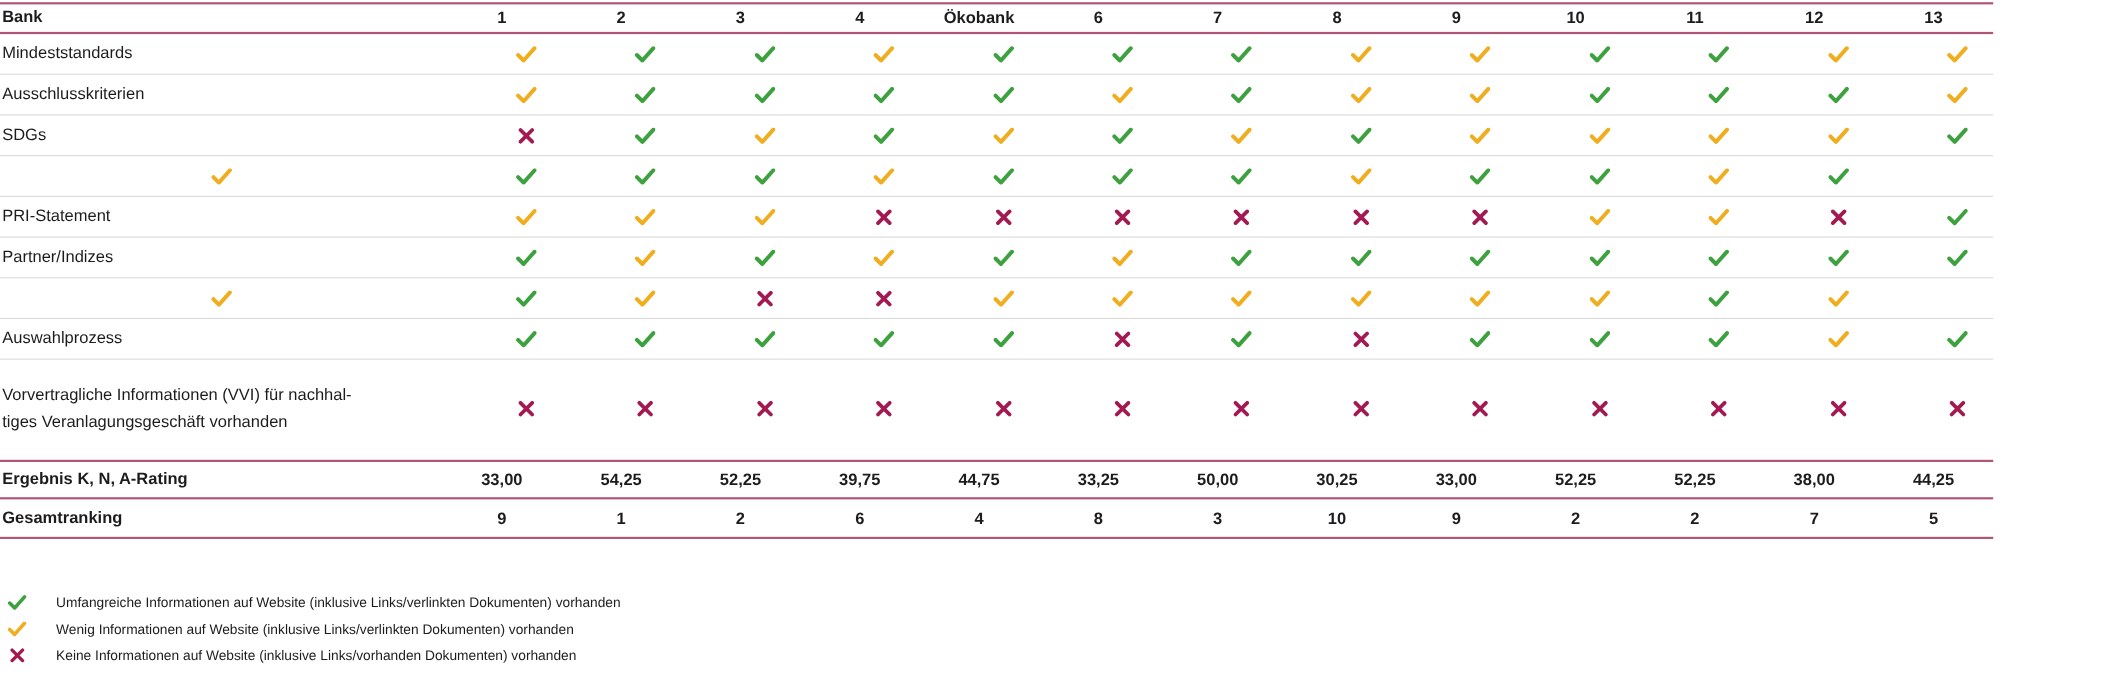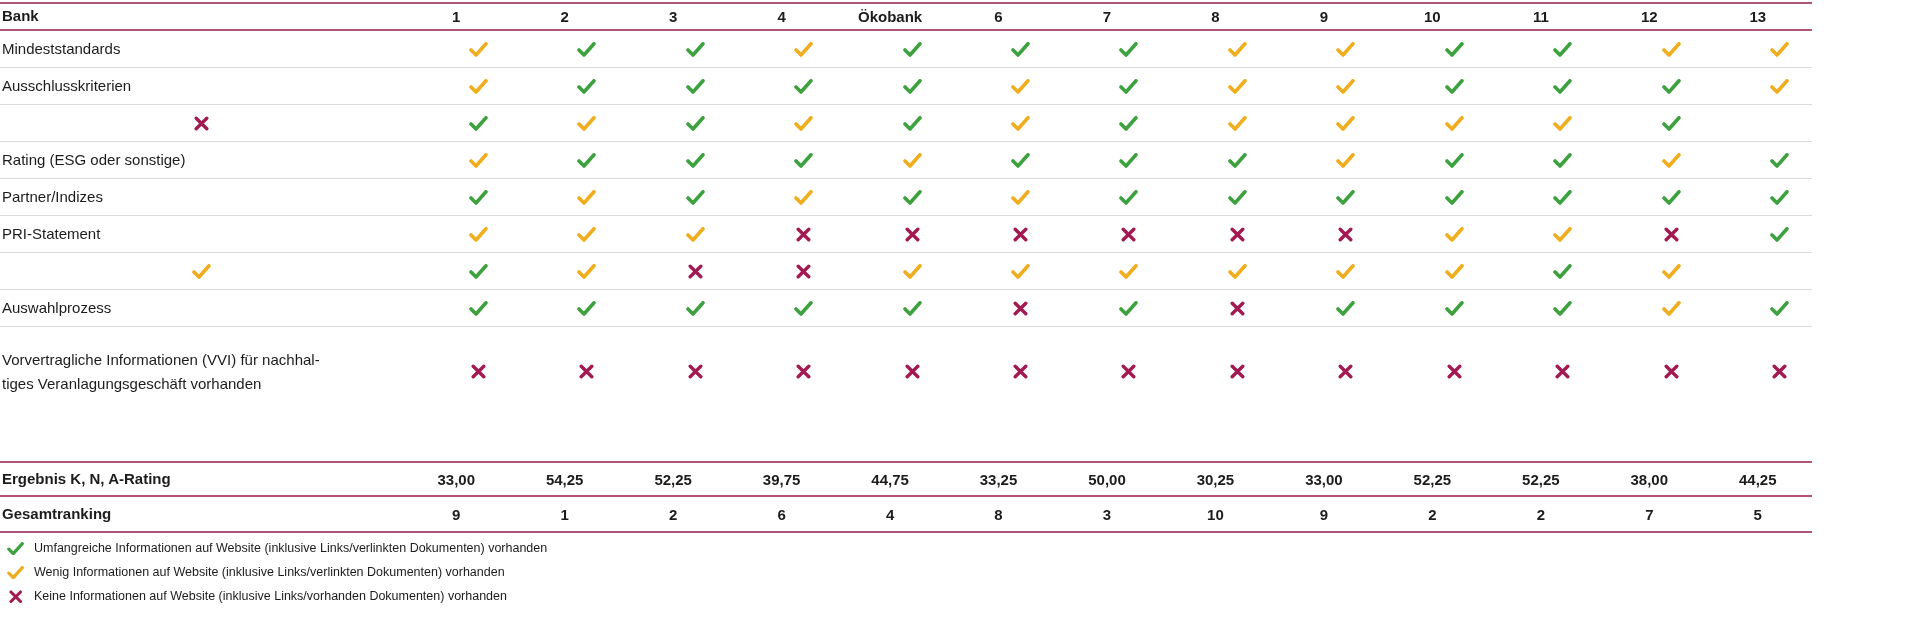--- a/index.html
+++ b/index.html
@@ -45,27 +45,27 @@
     line-height:1.55;
   }
   .header-row .cell-label{line-height:1.1;}
   .cell-mark{display:flex;justify-content:center;align-items:center;}
   .cell-num{text-align:center;}
   .result-row{
     height:36px;
     font-weight:bold;font-size:15px;
     border-bottom:2px solid var(--line);
   }
-  .result-row.first{border-top:2px solid var(--line);margin-top:43px;}
+  .result-row.first{border-top:2px solid var(--line);}
   .legend{
     position:absolute;left:7px;top:541px;
     display:flex;flex-direction:column;gap:10px;
     font-size:12.5px;
   }
-  .legend-item{display:flex;align-items:flex-end;gap:9px;}
+  .legend-item{display:flex;align-items:center;gap:26px;}
   .legend-item .licon{display:flex;align-items:center;justify-content:center;width:18px;}
   svg{display:block;}
 </style>
 </head>
 <body>
 
 <div class="wrap">
   <div class="banktable" id="banktable">
       <div class="grid-row header-row">
         <div class="cell-label">Bank</div>
@@ -265,20 +265,21 @@
         </div>
         <div class="cell-mark">
           <span>
             <svg width="19" height="15" viewBox="0 0 19 15" aria-hidden="true">
               <path d="M2 8 L7 13 L17 1.8" stroke="#f0ad1e" stroke-width="3.6" stroke-linecap="round" stroke-linejoin="round" fill="none"></path>
             </svg>
           </span>
         </div>
       </div>
       <div class="grid-row crit-row">
+        <div class="cell-label">SDGs</div>
         <div class="cell-mark">
           <span>
             <svg width="15" height="15" viewBox="0 0 15 15" aria-hidden="true">
               <path d="M2.2 2.2 L12.8 12.8 M12.8 2.2 L2.2 12.8" stroke="#a31a53" stroke-width="3.4" stroke-linecap="round" fill="none"></path>
             </svg>
           </span>
         </div>
         <div class="cell-mark">
           <span>
             <svg width="19" height="15" viewBox="0 0 19 15" aria-hidden="true">
@@ -358,102 +359,195 @@
         </div>
         <div class="cell-mark">
           <span>
             <svg width="19" height="15" viewBox="0 0 19 15" aria-hidden="true">
               <path d="M2 8 L7 13 L17 1.8" stroke="#3ea13f" stroke-width="3.6" stroke-linecap="round" stroke-linejoin="round" fill="none"></path>
             </svg>
           </span>
         </div>
       </div>
       <div class="grid-row crit-row">
-        <div class="cell-label">Rating (ESG oder sonstige)</div>
-        <div class="cell-mark">
-          <span>
-            <svg width="19" height="15" viewBox="0 0 19 15" aria-hidden="true">
-              <path d="M2 8 L7 13 L17 1.8" stroke="#f0ad1e" stroke-width="3.6" stroke-linecap="round" stroke-linejoin="round" fill="none"></path>
-            </svg>
-          </span>
-        </div>
-        <div class="cell-mark">
-          <span>
-            <svg width="19" height="15" viewBox="0 0 19 15" aria-hidden="true">
-              <path d="M2 8 L7 13 L17 1.8" stroke="#3ea13f" stroke-width="3.6" stroke-linecap="round" stroke-linejoin="round" fill="none"></path>
-            </svg>
-          </span>
-        </div>
-        <div class="cell-mark">
-          <span>
-            <svg width="19" height="15" viewBox="0 0 19 15" aria-hidden="true">
-              <path d="M2 8 L7 13 L17 1.8" stroke="#3ea13f" stroke-width="3.6" stroke-linecap="round" stroke-linejoin="round" fill="none"></path>
-            </svg>
-          </span>
-        </div>
-        <div class="cell-mark">
-          <span>
-            <svg width="19" height="15" viewBox="0 0 19 15" aria-hidden="true">
-              <path d="M2 8 L7 13 L17 1.8" stroke="#3ea13f" stroke-width="3.6" stroke-linecap="round" stroke-linejoin="round" fill="none"></path>
-            </svg>
-          </span>
-        </div>
-        <div class="cell-mark">
-          <span>
-            <svg width="19" height="15" viewBox="0 0 19 15" aria-hidden="true">
-              <path d="M2 8 L7 13 L17 1.8" stroke="#f0ad1e" stroke-width="3.6" stroke-linecap="round" stroke-linejoin="round" fill="none"></path>
-            </svg>
-          </span>
-        </div>
-        <div class="cell-mark">
-          <span>
-            <svg width="19" height="15" viewBox="0 0 19 15" aria-hidden="true">
-              <path d="M2 8 L7 13 L17 1.8" stroke="#3ea13f" stroke-width="3.6" stroke-linecap="round" stroke-linejoin="round" fill="none"></path>
-            </svg>
-          </span>
-        </div>
-        <div class="cell-mark">
-          <span>
-            <svg width="19" height="15" viewBox="0 0 19 15" aria-hidden="true">
-              <path d="M2 8 L7 13 L17 1.8" stroke="#3ea13f" stroke-width="3.6" stroke-linecap="round" stroke-linejoin="round" fill="none"></path>
-            </svg>
-          </span>
-        </div>
-        <div class="cell-mark">
-          <span>
-            <svg width="19" height="15" viewBox="0 0 19 15" aria-hidden="true">
-              <path d="M2 8 L7 13 L17 1.8" stroke="#3ea13f" stroke-width="3.6" stroke-linecap="round" stroke-linejoin="round" fill="none"></path>
-            </svg>
-          </span>
-        </div>
-        <div class="cell-mark">
-          <span>
-            <svg width="19" height="15" viewBox="0 0 19 15" aria-hidden="true">
-              <path d="M2 8 L7 13 L17 1.8" stroke="#f0ad1e" stroke-width="3.6" stroke-linecap="round" stroke-linejoin="round" fill="none"></path>
-            </svg>
-          </span>
-        </div>
-        <div class="cell-mark">
-          <span>
-            <svg width="19" height="15" viewBox="0 0 19 15" aria-hidden="true">
-              <path d="M2 8 L7 13 L17 1.8" stroke="#3ea13f" stroke-width="3.6" stroke-linecap="round" stroke-linejoin="round" fill="none"></path>
-            </svg>
-          </span>
-        </div>
-        <div class="cell-mark">
-          <span>
-            <svg width="19" height="15" viewBox="0 0 19 15" aria-hidden="true">
-              <path d="M2 8 L7 13 L17 1.8" stroke="#3ea13f" stroke-width="3.6" stroke-linecap="round" stroke-linejoin="round" fill="none"></path>
-            </svg>
-          </span>
-        </div>
-        <div class="cell-mark">
-          <span>
-            <svg width="19" height="15" viewBox="0 0 19 15" aria-hidden="true">
-              <path d="M2 8 L7 13 L17 1.8" stroke="#f0ad1e" stroke-width="3.6" stroke-linecap="round" stroke-linejoin="round" fill="none"></path>
+        <div class="cell-mark">
+          <span>
+            <svg width="19" height="15" viewBox="0 0 19 15" aria-hidden="true">
+              <path d="M2 8 L7 13 L17 1.8" stroke="#f0ad1e" stroke-width="3.6" stroke-linecap="round" stroke-linejoin="round" fill="none"></path>
+            </svg>
+          </span>
+        </div>
+        <div class="cell-mark">
+          <span>
+            <svg width="19" height="15" viewBox="0 0 19 15" aria-hidden="true">
+              <path d="M2 8 L7 13 L17 1.8" stroke="#3ea13f" stroke-width="3.6" stroke-linecap="round" stroke-linejoin="round" fill="none"></path>
+            </svg>
+          </span>
+        </div>
+        <div class="cell-mark">
+          <span>
+            <svg width="19" height="15" viewBox="0 0 19 15" aria-hidden="true">
+              <path d="M2 8 L7 13 L17 1.8" stroke="#3ea13f" stroke-width="3.6" stroke-linecap="round" stroke-linejoin="round" fill="none"></path>
+            </svg>
+          </span>
+        </div>
+        <div class="cell-mark">
+          <span>
+            <svg width="19" height="15" viewBox="0 0 19 15" aria-hidden="true">
+              <path d="M2 8 L7 13 L17 1.8" stroke="#3ea13f" stroke-width="3.6" stroke-linecap="round" stroke-linejoin="round" fill="none"></path>
+            </svg>
+          </span>
+        </div>
+        <div class="cell-mark">
+          <span>
+            <svg width="19" height="15" viewBox="0 0 19 15" aria-hidden="true">
+              <path d="M2 8 L7 13 L17 1.8" stroke="#f0ad1e" stroke-width="3.6" stroke-linecap="round" stroke-linejoin="round" fill="none"></path>
+            </svg>
+          </span>
+        </div>
+        <div class="cell-mark">
+          <span>
+            <svg width="19" height="15" viewBox="0 0 19 15" aria-hidden="true">
+              <path d="M2 8 L7 13 L17 1.8" stroke="#3ea13f" stroke-width="3.6" stroke-linecap="round" stroke-linejoin="round" fill="none"></path>
+            </svg>
+          </span>
+        </div>
+        <div class="cell-mark">
+          <span>
+            <svg width="19" height="15" viewBox="0 0 19 15" aria-hidden="true">
+              <path d="M2 8 L7 13 L17 1.8" stroke="#3ea13f" stroke-width="3.6" stroke-linecap="round" stroke-linejoin="round" fill="none"></path>
+            </svg>
+          </span>
+        </div>
+        <div class="cell-mark">
+          <span>
+            <svg width="19" height="15" viewBox="0 0 19 15" aria-hidden="true">
+              <path d="M2 8 L7 13 L17 1.8" stroke="#3ea13f" stroke-width="3.6" stroke-linecap="round" stroke-linejoin="round" fill="none"></path>
+            </svg>
+          </span>
+        </div>
+        <div class="cell-mark">
+          <span>
+            <svg width="19" height="15" viewBox="0 0 19 15" aria-hidden="true">
+              <path d="M2 8 L7 13 L17 1.8" stroke="#f0ad1e" stroke-width="3.6" stroke-linecap="round" stroke-linejoin="round" fill="none"></path>
+            </svg>
+          </span>
+        </div>
+        <div class="cell-mark">
+          <span>
+            <svg width="19" height="15" viewBox="0 0 19 15" aria-hidden="true">
+              <path d="M2 8 L7 13 L17 1.8" stroke="#3ea13f" stroke-width="3.6" stroke-linecap="round" stroke-linejoin="round" fill="none"></path>
+            </svg>
+          </span>
+        </div>
+        <div class="cell-mark">
+          <span>
+            <svg width="19" height="15" viewBox="0 0 19 15" aria-hidden="true">
+              <path d="M2 8 L7 13 L17 1.8" stroke="#3ea13f" stroke-width="3.6" stroke-linecap="round" stroke-linejoin="round" fill="none"></path>
+            </svg>
+          </span>
+        </div>
+        <div class="cell-mark">
+          <span>
+            <svg width="19" height="15" viewBox="0 0 19 15" aria-hidden="true">
+              <path d="M2 8 L7 13 L17 1.8" stroke="#f0ad1e" stroke-width="3.6" stroke-linecap="round" stroke-linejoin="round" fill="none"></path>
+            </svg>
+          </span>
+        </div>
+        <div class="cell-mark">
+          <span>
+            <svg width="19" height="15" viewBox="0 0 19 15" aria-hidden="true">
+              <path d="M2 8 L7 13 L17 1.8" stroke="#3ea13f" stroke-width="3.6" stroke-linecap="round" stroke-linejoin="round" fill="none"></path>
+            </svg>
+          </span>
+        </div>
+      </div>
+      <div class="grid-row crit-row">
+        <div class="cell-label">PRI-Statement</div>
+        <div class="cell-mark">
+          <span>
+            <svg width="19" height="15" viewBox="0 0 19 15" aria-hidden="true">
+              <path d="M2 8 L7 13 L17 1.8" stroke="#f0ad1e" stroke-width="3.6" stroke-linecap="round" stroke-linejoin="round" fill="none"></path>
+            </svg>
+          </span>
+        </div>
+        <div class="cell-mark">
+          <span>
+            <svg width="19" height="15" viewBox="0 0 19 15" aria-hidden="true">
+              <path d="M2 8 L7 13 L17 1.8" stroke="#f0ad1e" stroke-width="3.6" stroke-linecap="round" stroke-linejoin="round" fill="none"></path>
+            </svg>
+          </span>
+        </div>
+        <div class="cell-mark">
+          <span>
+            <svg width="19" height="15" viewBox="0 0 19 15" aria-hidden="true">
+              <path d="M2 8 L7 13 L17 1.8" stroke="#f0ad1e" stroke-width="3.6" stroke-linecap="round" stroke-linejoin="round" fill="none"></path>
+            </svg>
+          </span>
+        </div>
+        <div class="cell-mark">
+          <span>
+            <svg width="15" height="15" viewBox="0 0 15 15" aria-hidden="true">
+              <path d="M2.2 2.2 L12.8 12.8 M12.8 2.2 L2.2 12.8" stroke="#a31a53" stroke-width="3.4" stroke-linecap="round" fill="none"></path>
+            </svg>
+          </span>
+        </div>
+        <div class="cell-mark">
+          <span>
+            <svg width="15" height="15" viewBox="0 0 15 15" aria-hidden="true">
+              <path d="M2.2 2.2 L12.8 12.8 M12.8 2.2 L2.2 12.8" stroke="#a31a53" stroke-width="3.4" stroke-linecap="round" fill="none"></path>
+            </svg>
+          </span>
+        </div>
+        <div class="cell-mark">
+          <span>
+            <svg width="15" height="15" viewBox="0 0 15 15" aria-hidden="true">
+              <path d="M2.2 2.2 L12.8 12.8 M12.8 2.2 L2.2 12.8" stroke="#a31a53" stroke-width="3.4" stroke-linecap="round" fill="none"></path>
+            </svg>
+          </span>
+        </div>
+        <div class="cell-mark">
+          <span>
+            <svg width="15" height="15" viewBox="0 0 15 15" aria-hidden="true">
+              <path d="M2.2 2.2 L12.8 12.8 M12.8 2.2 L2.2 12.8" stroke="#a31a53" stroke-width="3.4" stroke-linecap="round" fill="none"></path>
+            </svg>
+          </span>
+        </div>
+        <div class="cell-mark">
+          <span>
+            <svg width="15" height="15" viewBox="0 0 15 15" aria-hidden="true">
+              <path d="M2.2 2.2 L12.8 12.8 M12.8 2.2 L2.2 12.8" stroke="#a31a53" stroke-width="3.4" stroke-linecap="round" fill="none"></path>
+            </svg>
+          </span>
+        </div>
+        <div class="cell-mark">
+          <span>
+            <svg width="15" height="15" viewBox="0 0 15 15" aria-hidden="true">
+              <path d="M2.2 2.2 L12.8 12.8 M12.8 2.2 L2.2 12.8" stroke="#a31a53" stroke-width="3.4" stroke-linecap="round" fill="none"></path>
+            </svg>
+          </span>
+        </div>
+        <div class="cell-mark">
+          <span>
+            <svg width="19" height="15" viewBox="0 0 19 15" aria-hidden="true">
+              <path d="M2 8 L7 13 L17 1.8" stroke="#f0ad1e" stroke-width="3.6" stroke-linecap="round" stroke-linejoin="round" fill="none"></path>
+            </svg>
+          </span>
+        </div>
+        <div class="cell-mark">
+          <span>
+            <svg width="19" height="15" viewBox="0 0 19 15" aria-hidden="true">
+              <path d="M2 8 L7 13 L17 1.8" stroke="#f0ad1e" stroke-width="3.6" stroke-linecap="round" stroke-linejoin="round" fill="none"></path>
+            </svg>
+          </span>
+        </div>
+        <div class="cell-mark">
+          <span>
+            <svg width="15" height="15" viewBox="0 0 15 15" aria-hidden="true">
+              <path d="M2.2 2.2 L12.8 12.8 M12.8 2.2 L2.2 12.8" stroke="#a31a53" stroke-width="3.4" stroke-linecap="round" fill="none"></path>
             </svg>
           </span>
         </div>
         <div class="cell-mark">
           <span>
             <svg width="19" height="15" viewBox="0 0 19 15" aria-hidden="true">
               <path d="M2 8 L7 13 L17 1.8" stroke="#3ea13f" stroke-width="3.6" stroke-linecap="round" stroke-linejoin="round" fill="none"></path>
             </svg>
           </span>
         </div>
@@ -534,114 +628,20 @@
           <span>
             <svg width="19" height="15" viewBox="0 0 19 15" aria-hidden="true">
               <path d="M2 8 L7 13 L17 1.8" stroke="#3ea13f" stroke-width="3.6" stroke-linecap="round" stroke-linejoin="round" fill="none"></path>
             </svg>
           </span>
         </div>
         <div class="cell-mark">
           <span>
             <svg width="19" height="15" viewBox="0 0 19 15" aria-hidden="true">
               <path d="M2 8 L7 13 L17 1.8" stroke="#3ea13f" stroke-width="3.6" stroke-linecap="round" stroke-linejoin="round" fill="none"></path>
-            </svg>
-          </span>
-        </div>
-        <div class="cell-mark">
-          <span>
-            <svg width="19" height="15" viewBox="0 0 19 15" aria-hidden="true">
-              <path d="M2 8 L7 13 L17 1.8" stroke="#3ea13f" stroke-width="3.6" stroke-linecap="round" stroke-linejoin="round" fill="none"></path>
-            </svg>
-          </span>
-        </div>
-      </div>
-      <div class="grid-row crit-row">
-        <div class="cell-label">PRI-Statement</div>
-        <div class="cell-mark">
-          <span>
-            <svg width="19" height="15" viewBox="0 0 19 15" aria-hidden="true">
-              <path d="M2 8 L7 13 L17 1.8" stroke="#f0ad1e" stroke-width="3.6" stroke-linecap="round" stroke-linejoin="round" fill="none"></path>
-            </svg>
-          </span>
-        </div>
-        <div class="cell-mark">
-          <span>
-            <svg width="19" height="15" viewBox="0 0 19 15" aria-hidden="true">
-              <path d="M2 8 L7 13 L17 1.8" stroke="#f0ad1e" stroke-width="3.6" stroke-linecap="round" stroke-linejoin="round" fill="none"></path>
-            </svg>
-          </span>
-        </div>
-        <div class="cell-mark">
-          <span>
-            <svg width="19" height="15" viewBox="0 0 19 15" aria-hidden="true">
-              <path d="M2 8 L7 13 L17 1.8" stroke="#f0ad1e" stroke-width="3.6" stroke-linecap="round" stroke-linejoin="round" fill="none"></path>
-            </svg>
-          </span>
-        </div>
-        <div class="cell-mark">
-          <span>
-            <svg width="15" height="15" viewBox="0 0 15 15" aria-hidden="true">
-              <path d="M2.2 2.2 L12.8 12.8 M12.8 2.2 L2.2 12.8" stroke="#a31a53" stroke-width="3.4" stroke-linecap="round" fill="none"></path>
-            </svg>
-          </span>
-        </div>
-        <div class="cell-mark">
-          <span>
-            <svg width="15" height="15" viewBox="0 0 15 15" aria-hidden="true">
-              <path d="M2.2 2.2 L12.8 12.8 M12.8 2.2 L2.2 12.8" stroke="#a31a53" stroke-width="3.4" stroke-linecap="round" fill="none"></path>
-            </svg>
-          </span>
-        </div>
-        <div class="cell-mark">
-          <span>
-            <svg width="15" height="15" viewBox="0 0 15 15" aria-hidden="true">
-              <path d="M2.2 2.2 L12.8 12.8 M12.8 2.2 L2.2 12.8" stroke="#a31a53" stroke-width="3.4" stroke-linecap="round" fill="none"></path>
-            </svg>
-          </span>
-        </div>
-        <div class="cell-mark">
-          <span>
-            <svg width="15" height="15" viewBox="0 0 15 15" aria-hidden="true">
-              <path d="M2.2 2.2 L12.8 12.8 M12.8 2.2 L2.2 12.8" stroke="#a31a53" stroke-width="3.4" stroke-linecap="round" fill="none"></path>
-            </svg>
-          </span>
-        </div>
-        <div class="cell-mark">
-          <span>
-            <svg width="15" height="15" viewBox="0 0 15 15" aria-hidden="true">
-              <path d="M2.2 2.2 L12.8 12.8 M12.8 2.2 L2.2 12.8" stroke="#a31a53" stroke-width="3.4" stroke-linecap="round" fill="none"></path>
-            </svg>
-          </span>
-        </div>
-        <div class="cell-mark">
-          <span>
-            <svg width="15" height="15" viewBox="0 0 15 15" aria-hidden="true">
-              <path d="M2.2 2.2 L12.8 12.8 M12.8 2.2 L2.2 12.8" stroke="#a31a53" stroke-width="3.4" stroke-linecap="round" fill="none"></path>
-            </svg>
-          </span>
-        </div>
-        <div class="cell-mark">
-          <span>
-            <svg width="19" height="15" viewBox="0 0 19 15" aria-hidden="true">
-              <path d="M2 8 L7 13 L17 1.8" stroke="#f0ad1e" stroke-width="3.6" stroke-linecap="round" stroke-linejoin="round" fill="none"></path>
-            </svg>
-          </span>
-        </div>
-        <div class="cell-mark">
-          <span>
-            <svg width="19" height="15" viewBox="0 0 19 15" aria-hidden="true">
-              <path d="M2 8 L7 13 L17 1.8" stroke="#f0ad1e" stroke-width="3.6" stroke-linecap="round" stroke-linejoin="round" fill="none"></path>
-            </svg>
-          </span>
-        </div>
-        <div class="cell-mark">
-          <span>
-            <svg width="15" height="15" viewBox="0 0 15 15" aria-hidden="true">
-              <path d="M2.2 2.2 L12.8 12.8 M12.8 2.2 L2.2 12.8" stroke="#a31a53" stroke-width="3.4" stroke-linecap="round" fill="none"></path>
             </svg>
           </span>
         </div>
         <div class="cell-mark">
           <span>
             <svg width="19" height="15" viewBox="0 0 19 15" aria-hidden="true">
               <path d="M2 8 L7 13 L17 1.8" stroke="#3ea13f" stroke-width="3.6" stroke-linecap="round" stroke-linejoin="round" fill="none"></path>
             </svg>
           </span>
         </div>

